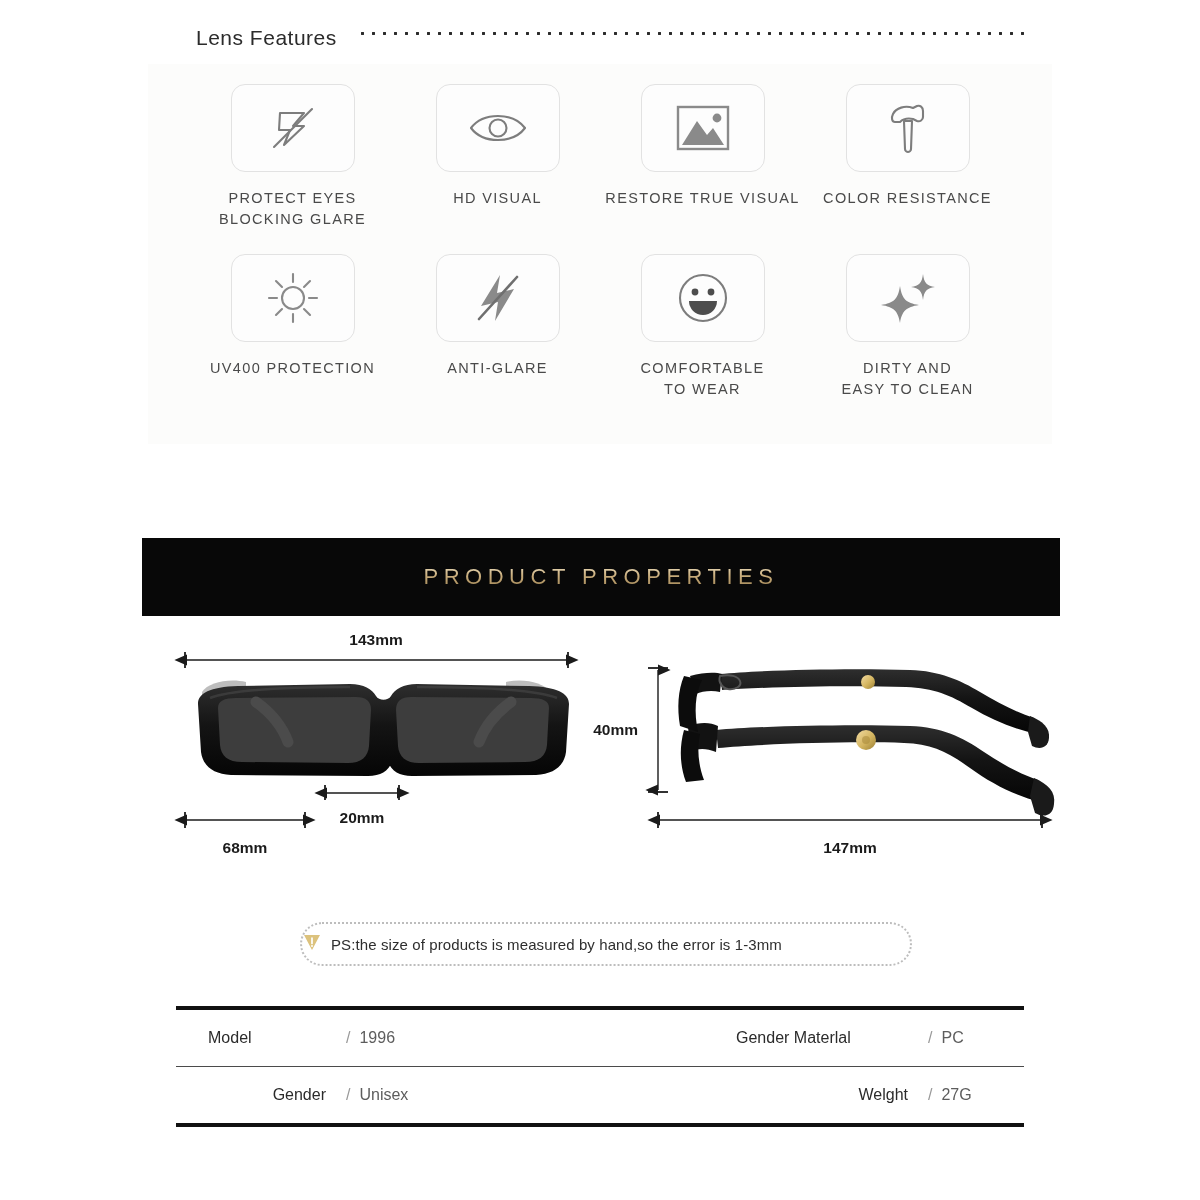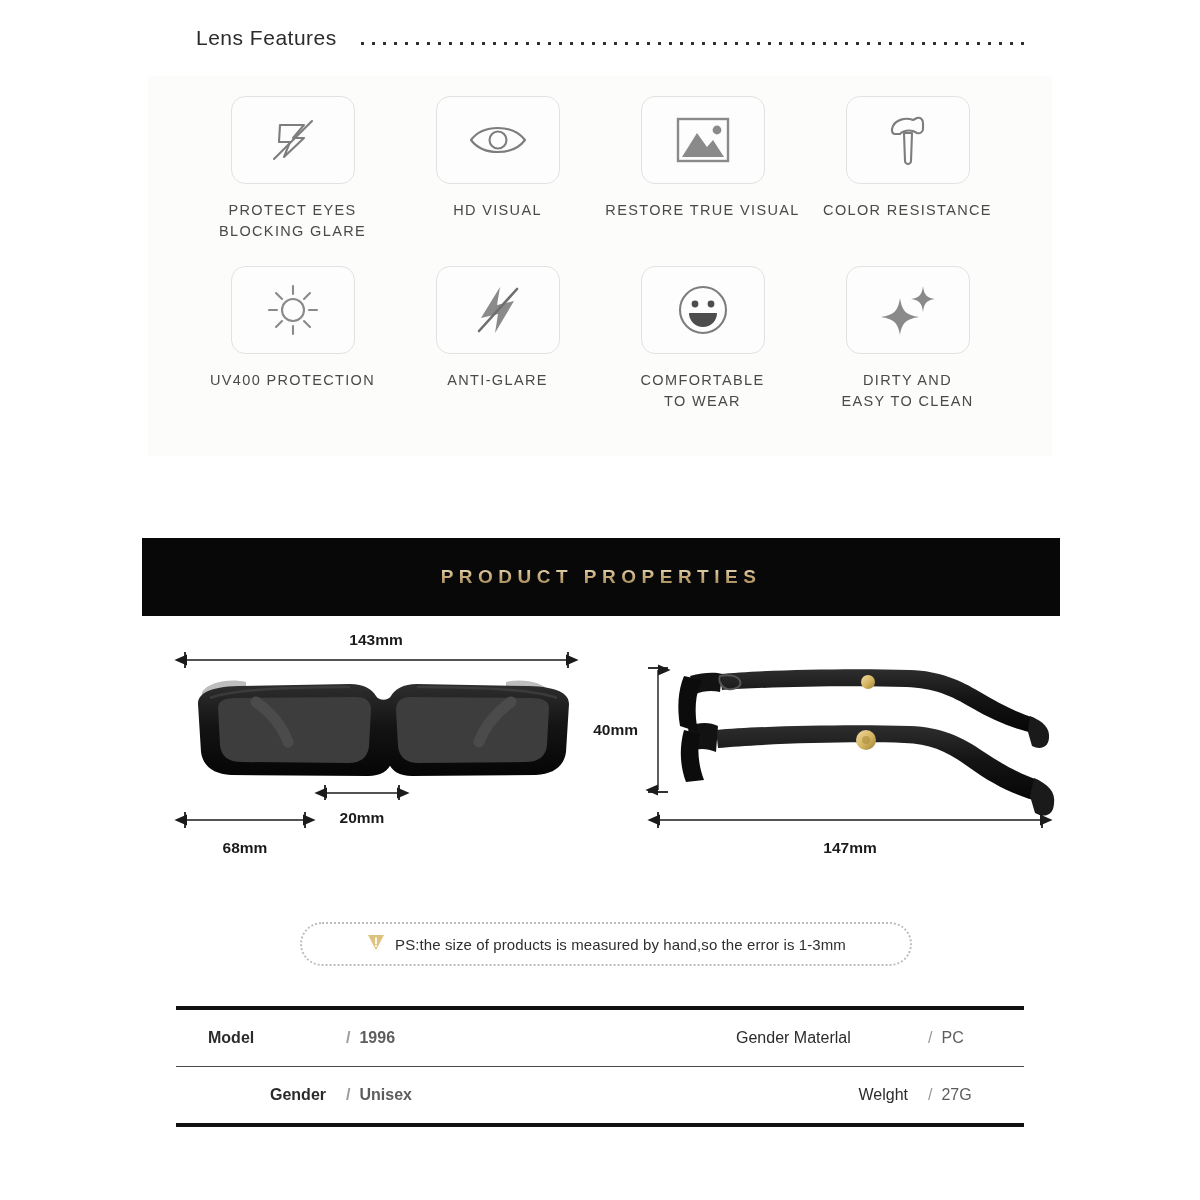--- a/index.html
+++ b/index.html
@@ -15,21 +15,21 @@
     overflow: hidden;
     position: relative;
   }
 
   
   .lens-header {
     position: absolute;
     left: 196px;
     top: 26px;
     display: flex;
-    align-items: flex-end;
+    align-items: flex-start;
     width: 830px;
   }
   .lens-header-title {
     font-size: 21px;
     letter-spacing: 0.5px;
     color: #2b2b2b;
     white-space: nowrap;
     font-weight: 400;
   }
   .dot-rule {
@@ -47,21 +47,21 @@
     height: 3px;
     background-image: radial-gradient(circle, #2b2b2b 0 1.4px, transparent 1.6px);
     background-size: 11px 3px;
     background-repeat: repeat-x;
   }
 
   
   .feature-panel {
     position: absolute;
     left: 148px;
-    top: 76px;
+    top: 64px;
     width: 904px;
     height: 380px;
     background: #fcfcfb;
   }
   .feature-grid {
     display: grid;
     grid-template-columns: repeat(4, 1fr);
     grid-template-rows: 170px 170px;
     padding: 20px 42px 0 42px;
     box-sizing: border-box;
@@ -100,23 +100,23 @@
     left: 142px;
     top: 538px;
     width: 918px;
     height: 78px;
     background: #080808;
     display: flex;
     align-items: center;
     justify-content: center;
   }
   .pp-title {
-    font-size: 19px;
+    font-size: 22px;
     letter-spacing: 5.5px;
-    font-weight: 700;
+    font-weight: 400;
     color: #cbb389;
     background: linear-gradient(180deg,#efe3c6 0%,#c9ad7c 45%,#9a7f4f 100%);
     -webkit-background-clip: text;
     background-clip: text;
     -webkit-text-fill-color: transparent;
   }
 
   
   .dims {
     position: absolute;
@@ -136,21 +136,20 @@
   .ps-note {
     position: absolute;
     left: 300px;
     top: 922px;
     width: 612px;
     height: 44px;
     border: 2px dotted #bdbdbd;
     border-radius: 24px;
     display: flex;
     align-items: center;
-    justify-content: center;
     gap: 9px;
     box-sizing: border-box;
   }
   .ps-text {
     font-size: 15px;
     color: #2e2e2e;
     letter-spacing: 0.1px;
     white-space: nowrap;
   }
 
@@ -164,21 +163,21 @@
     border-bottom: 4px solid #111111;
     box-sizing: border-box;
   }
   .spec-row {
     display: flex;
     height: 56px;
     align-items: center;
   }
   .spec-row + .spec-row { border-top: 1.4px solid #4b4b4b; text-align: right; }
   .spec-pair { display: flex; align-items: center; }
-  .spec-pair.left  { width: 560px; padding-left: 32px; box-sizing: border-box; font-weight: bold; }
+  .spec-pair.left  { width: 560px; padding-left: 32px; box-sizing: border-box; }
   .spec-pair.right { flex: 1; padding-left: 0; }
   .spec-key {
     font-size: 16px;
     color: #2b2b2b;
     width: 118px;
     white-space: nowrap;
   }
   .spec-pair.right .spec-key { width: 172px; }
   .spec-val {
     font-size: 16px;

